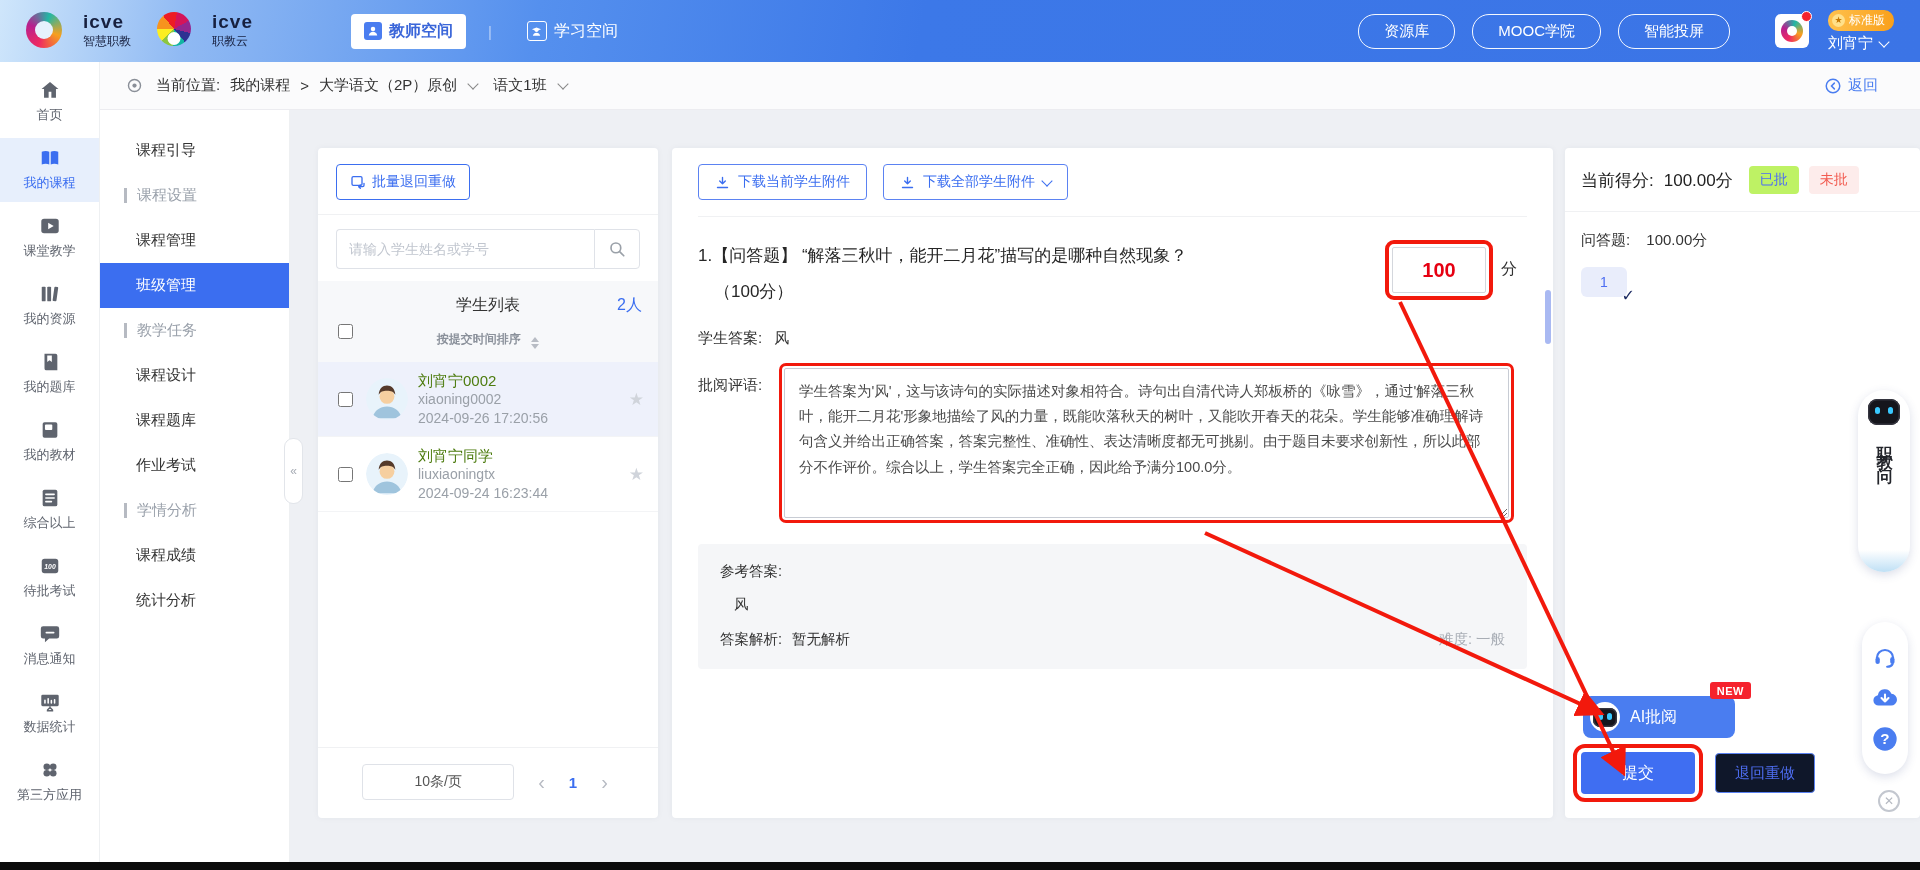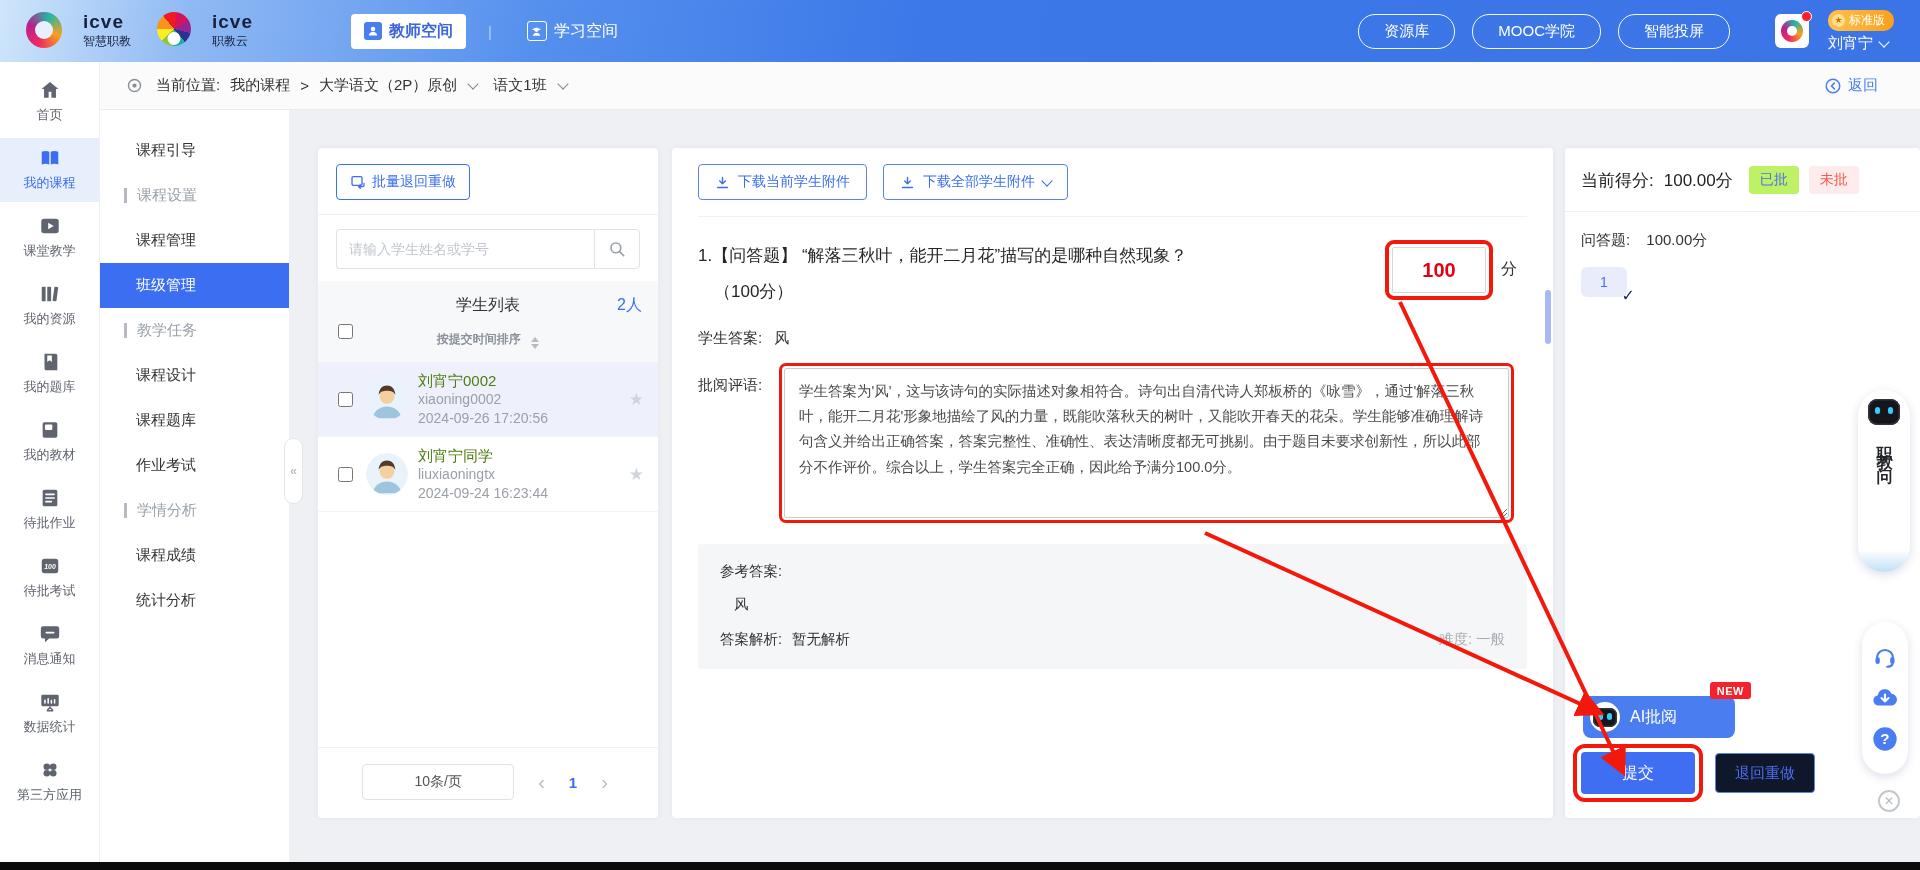--- a/index.html
+++ b/index.html
@@ -288,21 +288,21 @@
         </span>
       <span class="sb-label">我的教材</span>
     </div>
     <div class="sb-item">
       <span class="sb-ic">
           <svg width="22" height="22" viewBox="0 0 24 24" fill="currentColor">
             <rect x="4" y="3" width="16" height="18" rx="2"></rect>
             <path d="M7.5 8h9M7.5 12h9M7.5 16h6" stroke="#fff" stroke-width="1.8" stroke-linecap="round"></path>
           </svg>
         </span>
-      <span class="sb-label">待批作业</span>
+      <span class="sb-label">综合以上</span>
     </div>
     <div class="sb-item">
       <span class="sb-ic">
           <svg width="22" height="22" viewBox="0 0 24 24" fill="currentColor">
             <rect x="3" y="4" width="18" height="16" rx="3"></rect>
             <text x="12" y="15.5" font-size="7.5" fill="#fff" text-anchor="middle" font-weight="bold" font-style="italic">100</text>
           </svg>
         </span>
       <span class="sb-label">待批考试</span>
     </div>

